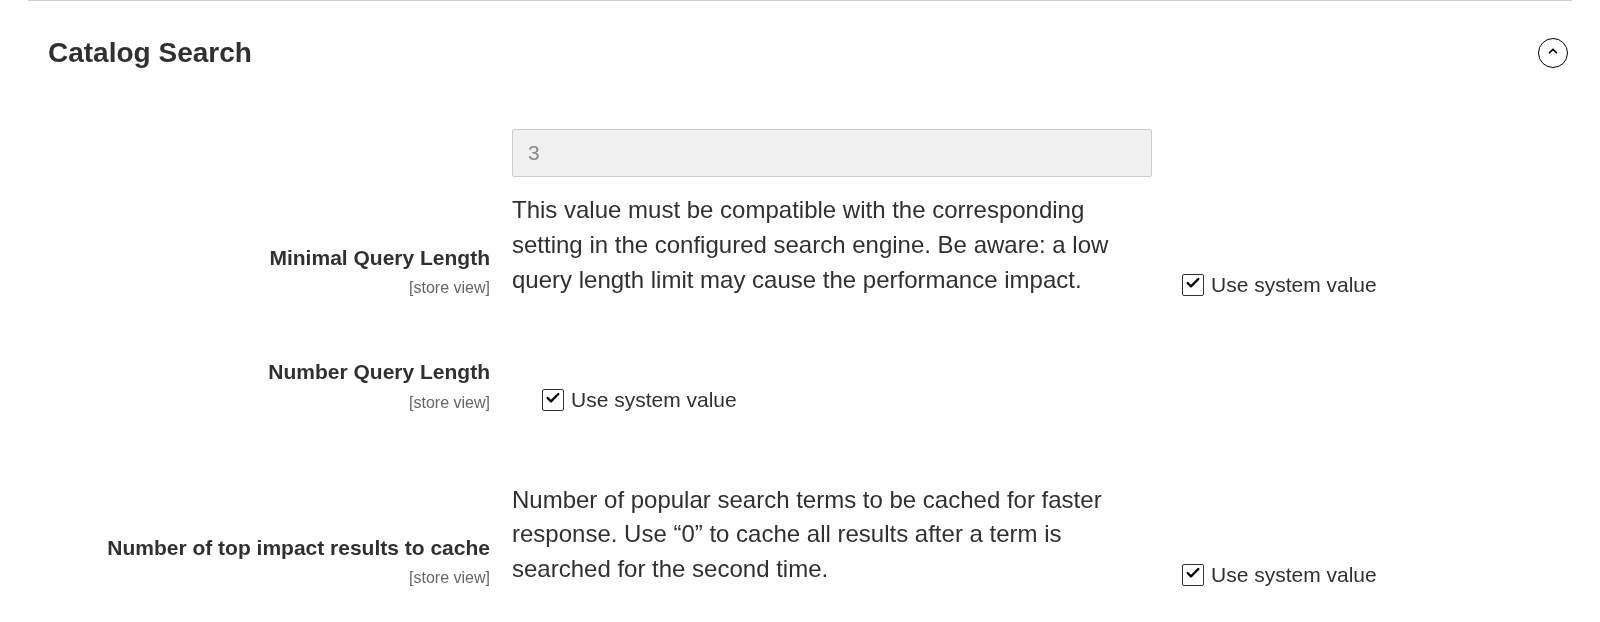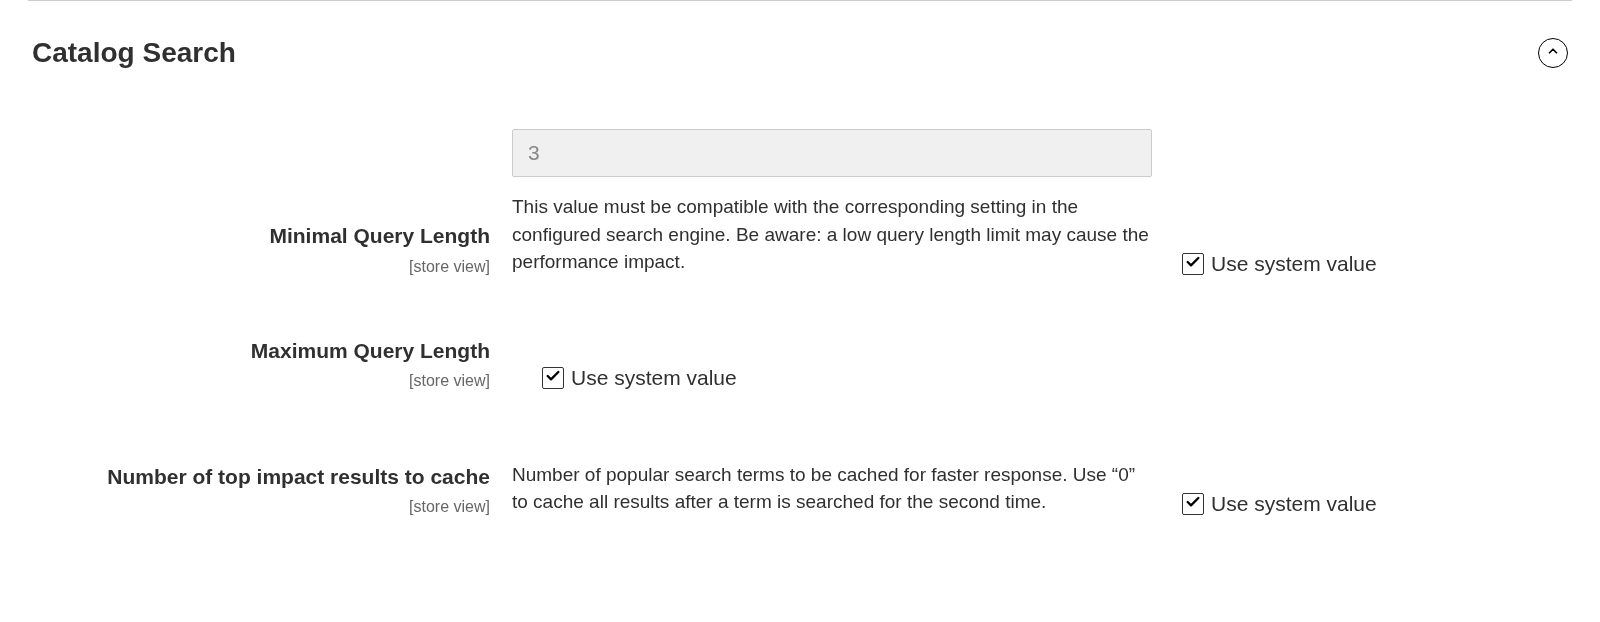--- a/index.html
+++ b/index.html
@@ -20,20 +20,21 @@
     .section-header {
       display: flex;
       justify-content: space-between;
       align-items: center;
       padding: 36px 32px 10px 32px;
     }
     .section-title {
       font-size: 28px;
       font-weight: 700;
       color: #303030;
+      margin-left: 16px;
     }
     .collapse-btn {
       width: 30px;
       height: 30px;
       border: 1.5px solid #000;
       border-radius: 50%;
       display: flex;
       align-items: center;
       justify-content: center;
       cursor: pointer;
@@ -81,21 +82,21 @@
       border-radius: 2px;
       padding: 0 15px;
       font-size: 21px;
       color: #888;
     }
     .text-input:disabled {
       background: #f0f0f0;
       color: #888;
     }
     .help-text {
-      font-size: 19px;
+      font-size: 24px;
       color: #303030;
       margin-top: 16px;
       line-height: 1.45;
     }
     .check-col {
       display: flex;
       align-items: center;
       padding-left: 30px;
       padding-top: 12px;
     }
@@ -156,21 +157,21 @@
             <polyline points="20 6 9 17 4 12"></polyline>
           </svg>
         </span>
       </div>
       <span class="checkbox-label">Use system value</span>
     </div>
   </div>
 
   <div class="form-row">
     <div class="label-col">
-      <div class="field-label">Maximum Query Length</div>
+      <div class="field-label">Number Query Length</div>
       <div class="field-scope">[store view]</div>
     </div>
     <div class="check-col">
       <div class="checkbox">
         <span>
           <svg viewBox="0 0 24 24" fill="none" stroke="#000" stroke-width="3.5" stroke-linecap="round" stroke-linejoin="round">
             <polyline points="20 6 9 17 4 12"></polyline>
           </svg>
         </span>
       </div>

